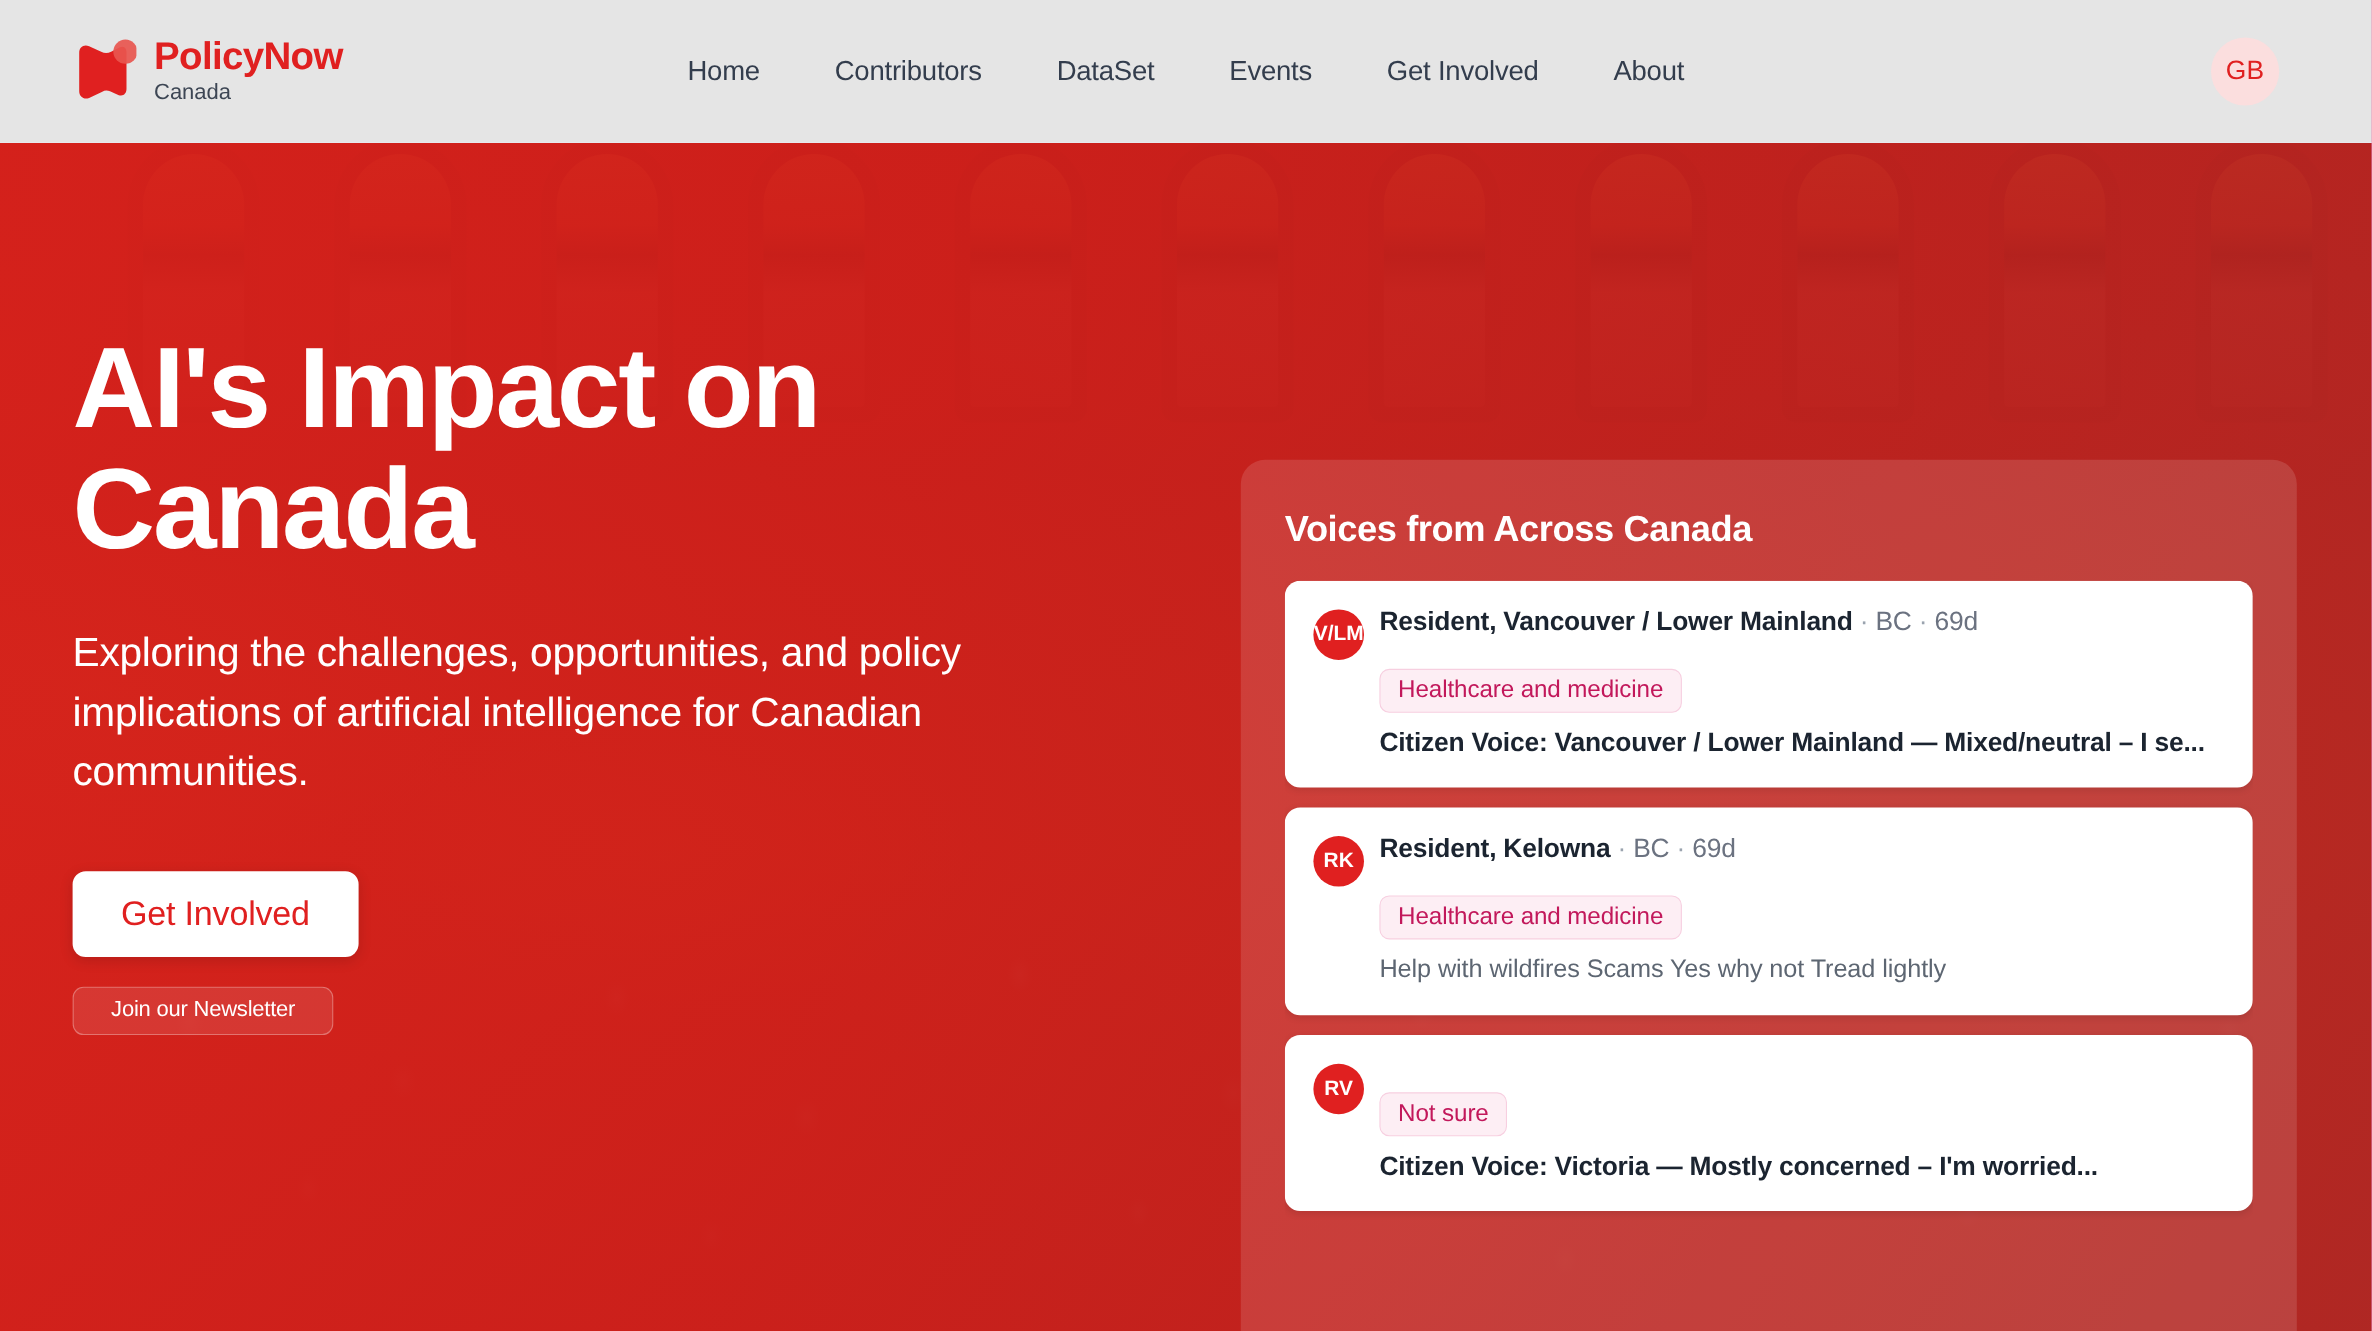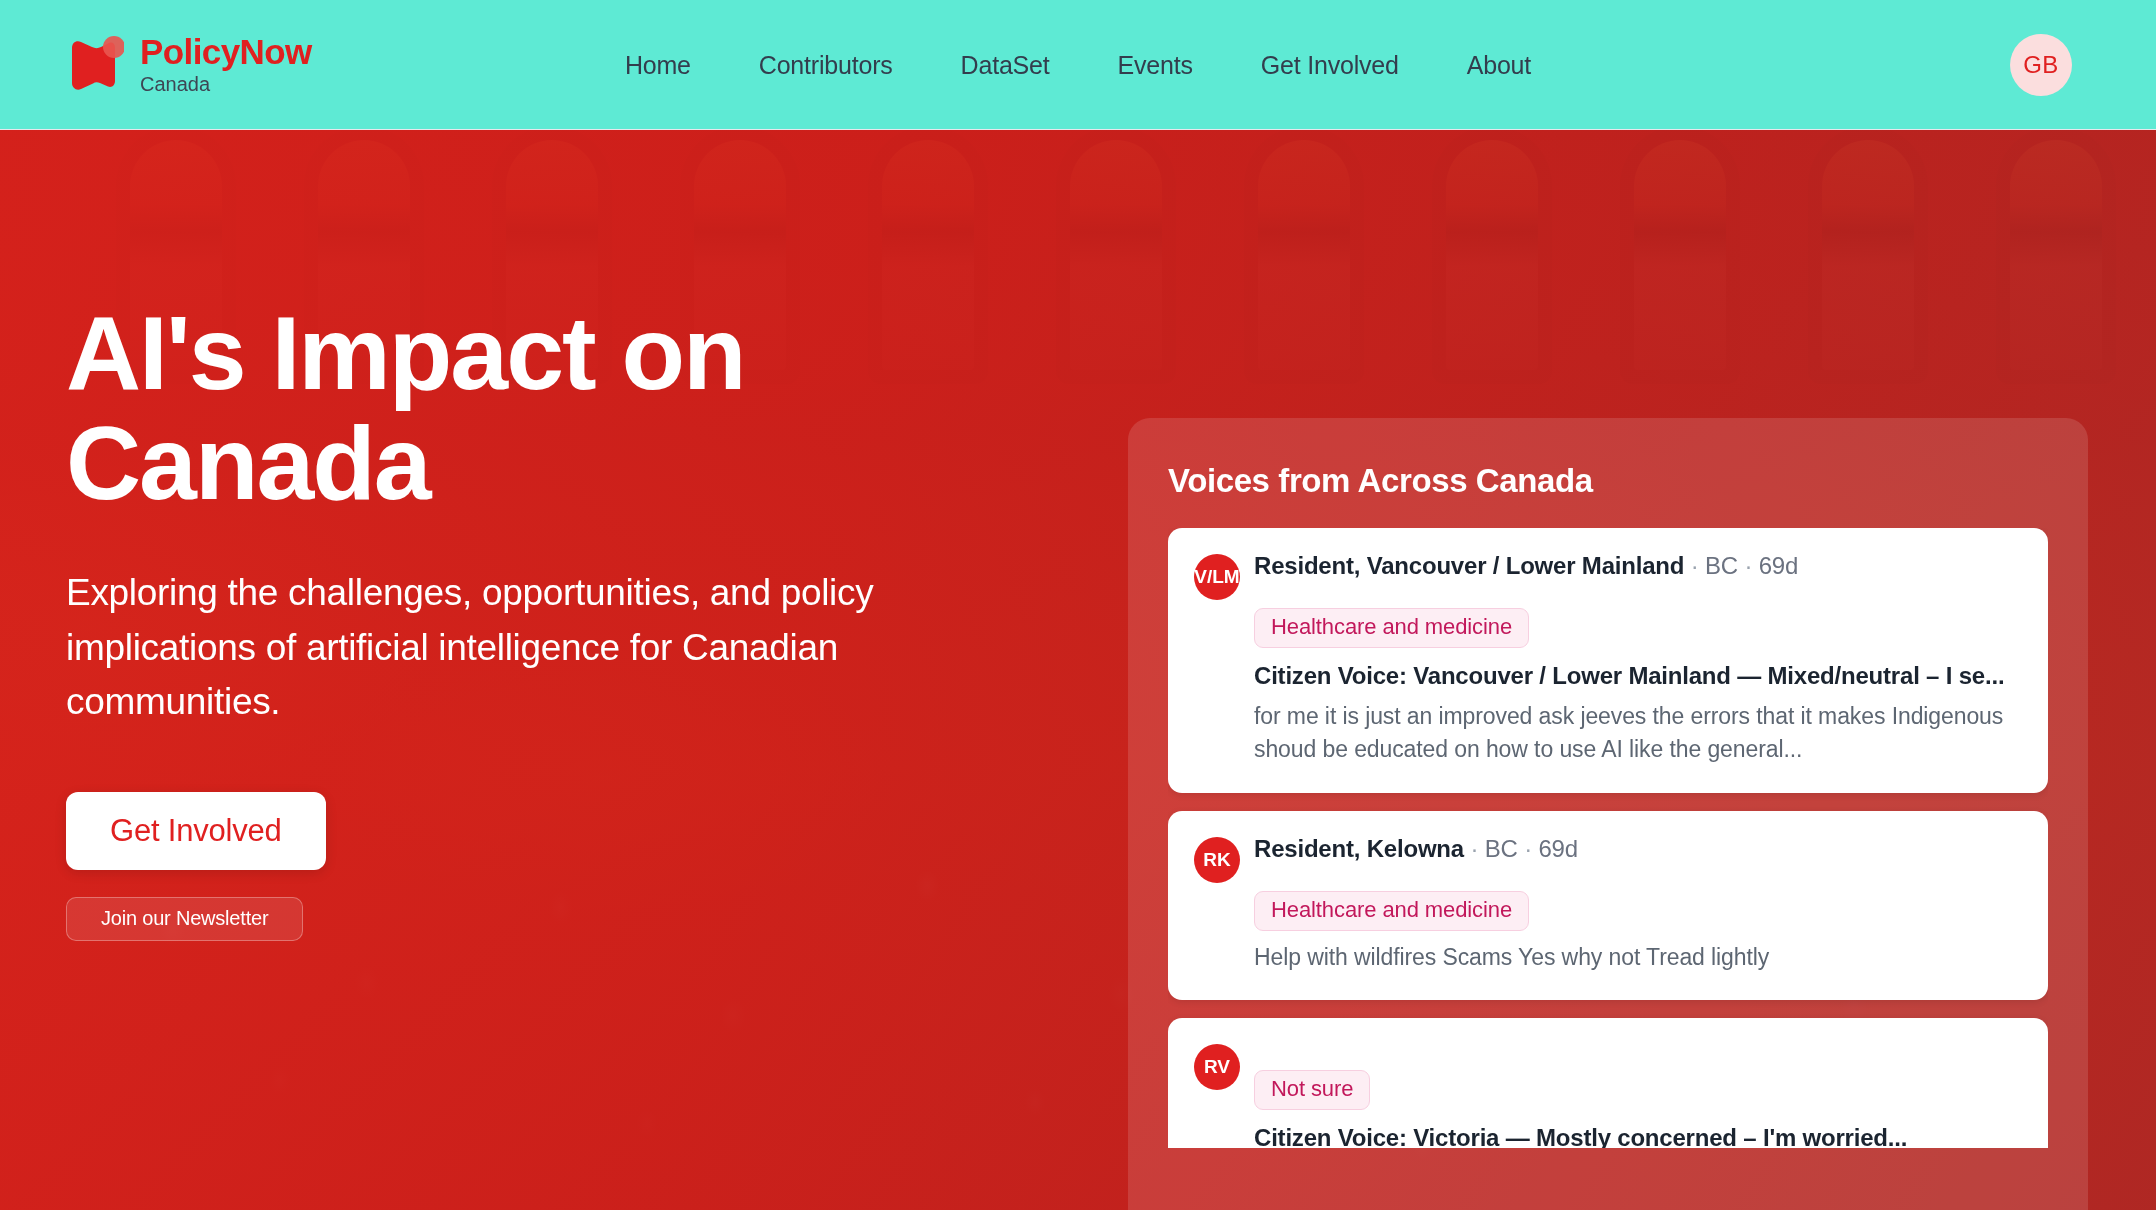--- a/index.html
+++ b/index.html
@@ -7,21 +7,21 @@
   body{
     font-family:"Liberation Sans", sans-serif;
     background:#ffffff;
     -webkit-font-smoothing:antialiased;
   }
 
   
   .navbar{
     position:relative;
     height:130px;
-    background:#5eead4;
+    background:#e5e5e5;
     display:flex;
     align-items:center;
     padding:0 66px 0 68px;
     border-bottom:1px solid #e8e8ec;
     z-index:20;
   }
   .brand{ display:flex; align-items:center; gap:16px; cursor:pointer; }
   .brand-mark{ position:relative; width:56px; height:62px; flex:none; }
   .brand-mark svg{ display:block; }
   .brand-text{ display:flex; flex-direction:column; justify-content:center; line-height:1; }
@@ -279,21 +279,20 @@
 
     <div class="voices-list">
 
       <div class="voice-card">
         <div class="vc-head">
           <div class="vc-avatar">V/LM</div>
           <div class="vc-body">
             <div class="vc-meta"><span>Resident, Vancouver / Lower Mainland</span><span class="sep"> · </span><span class="muted">BC</span><span class="sep"> · </span><span class="muted">69d</span></div>
             <div><span class="vc-tag">Healthcare and medicine</span></div>
             <div class="vc-title">Citizen Voice: Vancouver / Lower Mainland — Mixed/neutral – I se...</div>
-            <div class="vc-snippet">for me it is just an improved ask jeeves the errors that it makes Indigenous shoud be educated on how to use AI like the general...</div>
           </div>
         </div>
       </div>
 
       <div class="voice-card">
         <div class="vc-head">
           <div class="vc-avatar">RK</div>
           <div class="vc-body">
             <div class="vc-meta"><span>Resident, Kelowna</span><span class="sep"> · </span><span class="muted">BC</span><span class="sep"> · </span><span class="muted">69d</span></div>
             <div><span class="vc-tag">Healthcare and medicine</span></div>

